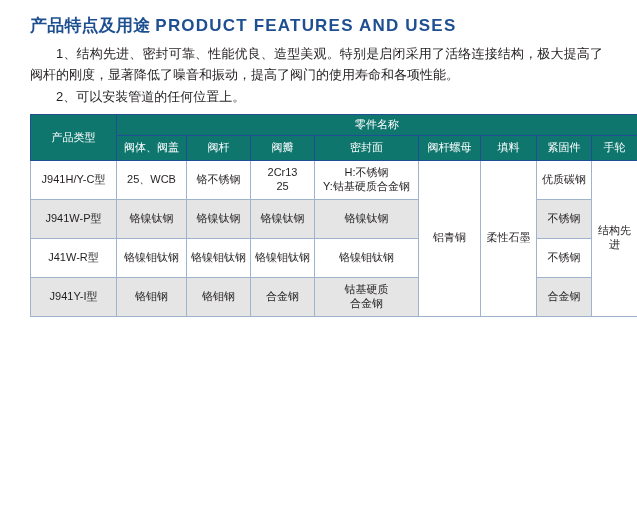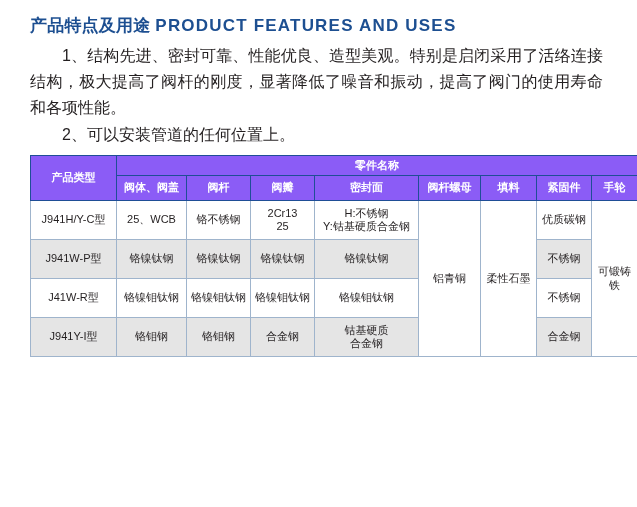--- a/index.html
+++ b/index.html
@@ -25,21 +25,21 @@
     color: #1d4f91;
     font-weight: bold;
     font-size: 17px;
     letter-spacing: 0.2px;
     margin: 0 0 6px 14px;
   }
   .section-title .en {
     letter-spacing: 1.2px;
   }
   .body-text {
-    font-size: 16px;
+    font-size: 13px;
     line-height: 1.62;
     color: #231f20;
     margin: 0 18px 0 14px;
     text-align: justify;
   }
   .para {
     text-indent: 2em;
     margin: 0 0 1px 0;
   }
   .title-parts {
@@ -56,23 +56,23 @@
     font-size: 11px;
   }
   table.spec th, table.spec td {
     border: 1px solid #9fb4cc;
     text-align: center;
     vertical-align: middle;
     padding: 2px 1px;
     line-height: 1.25;
   }
   table.spec thead th {
-    background: #8b5cf6;
+    background: #0f766e;
     color: #ffffff;
-    font-weight: bold;
+    font-weight: normal;
     border-color: #1f4e96;
     padding: 5px 1px;
   }
   table.spec thead th.group {
     padding: 3px 1px;
   }
   table.spec tbody td {
     height: 34px;
     color: #231f20;
     background: #ffffff;
@@ -144,21 +144,21 @@
             <span class="cell-two-line">2Cr13</span>
             <span class="cell-two-line">25</span>
           </td>
           <td>
             <span class="cell-two-line nowrap">H:不锈钢</span>
             <span class="cell-two-line nowrap">Y:钴基硬质合金钢</span>
           </td>
           <td rowspan="4">铝青铜</td>
           <td rowspan="4">柔性石墨</td>
           <td>优质碳钢</td>
-          <td rowspan="4">可锻铸铁</td>
+          <td rowspan="4">结构先进</td>
         </tr>
         <tr class="alt">
           <td class="model">J941W-P型</td>
           <td>铬镍钛钢</td>
           <td>铬镍钛钢</td>
           <td>铬镍钛钢</td>
           <td>铬镍钛钢</td>
           <td>不锈钢</td>
         </tr>
         <tr>

